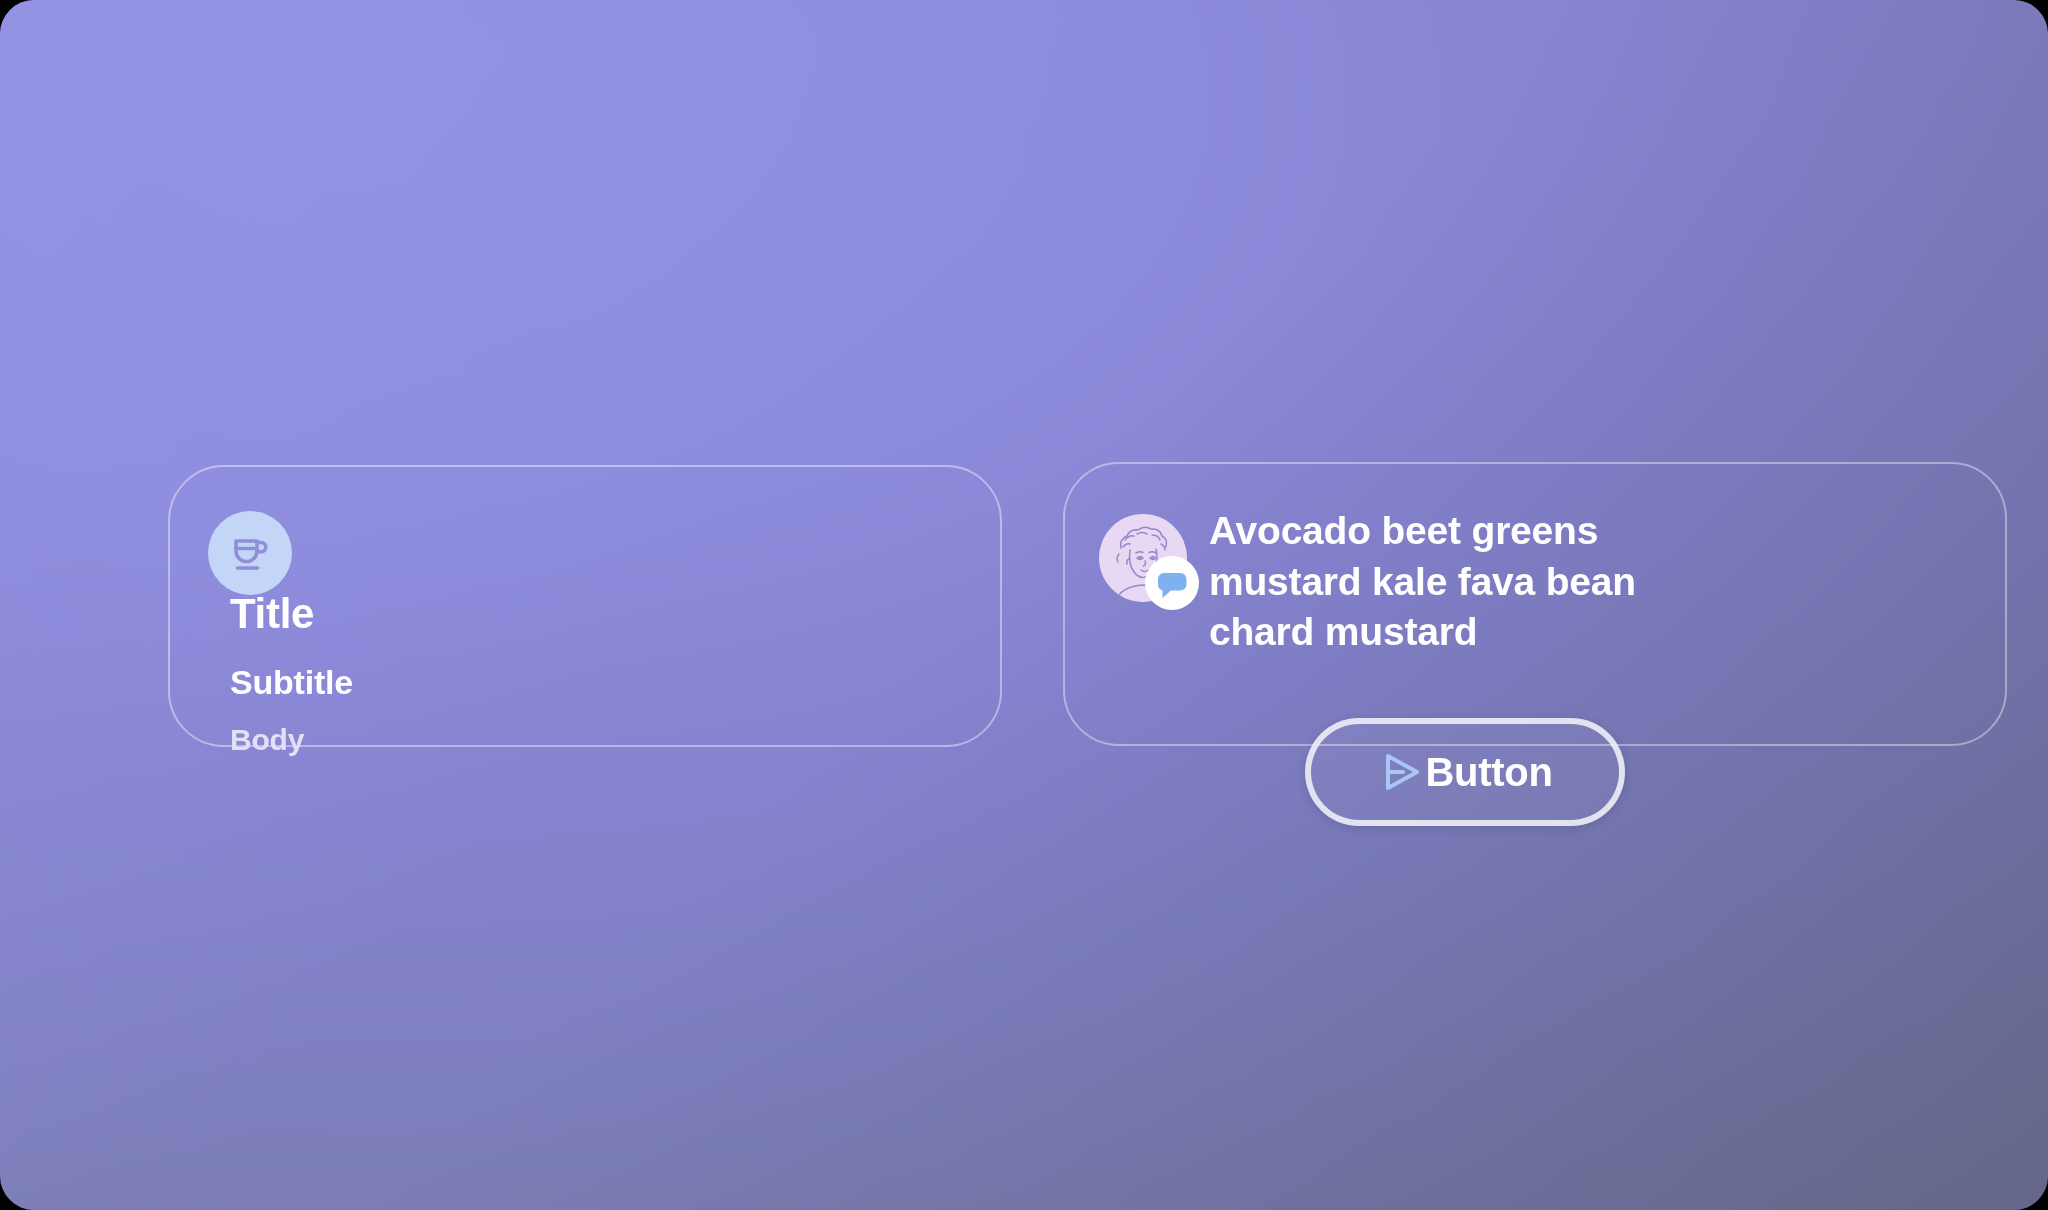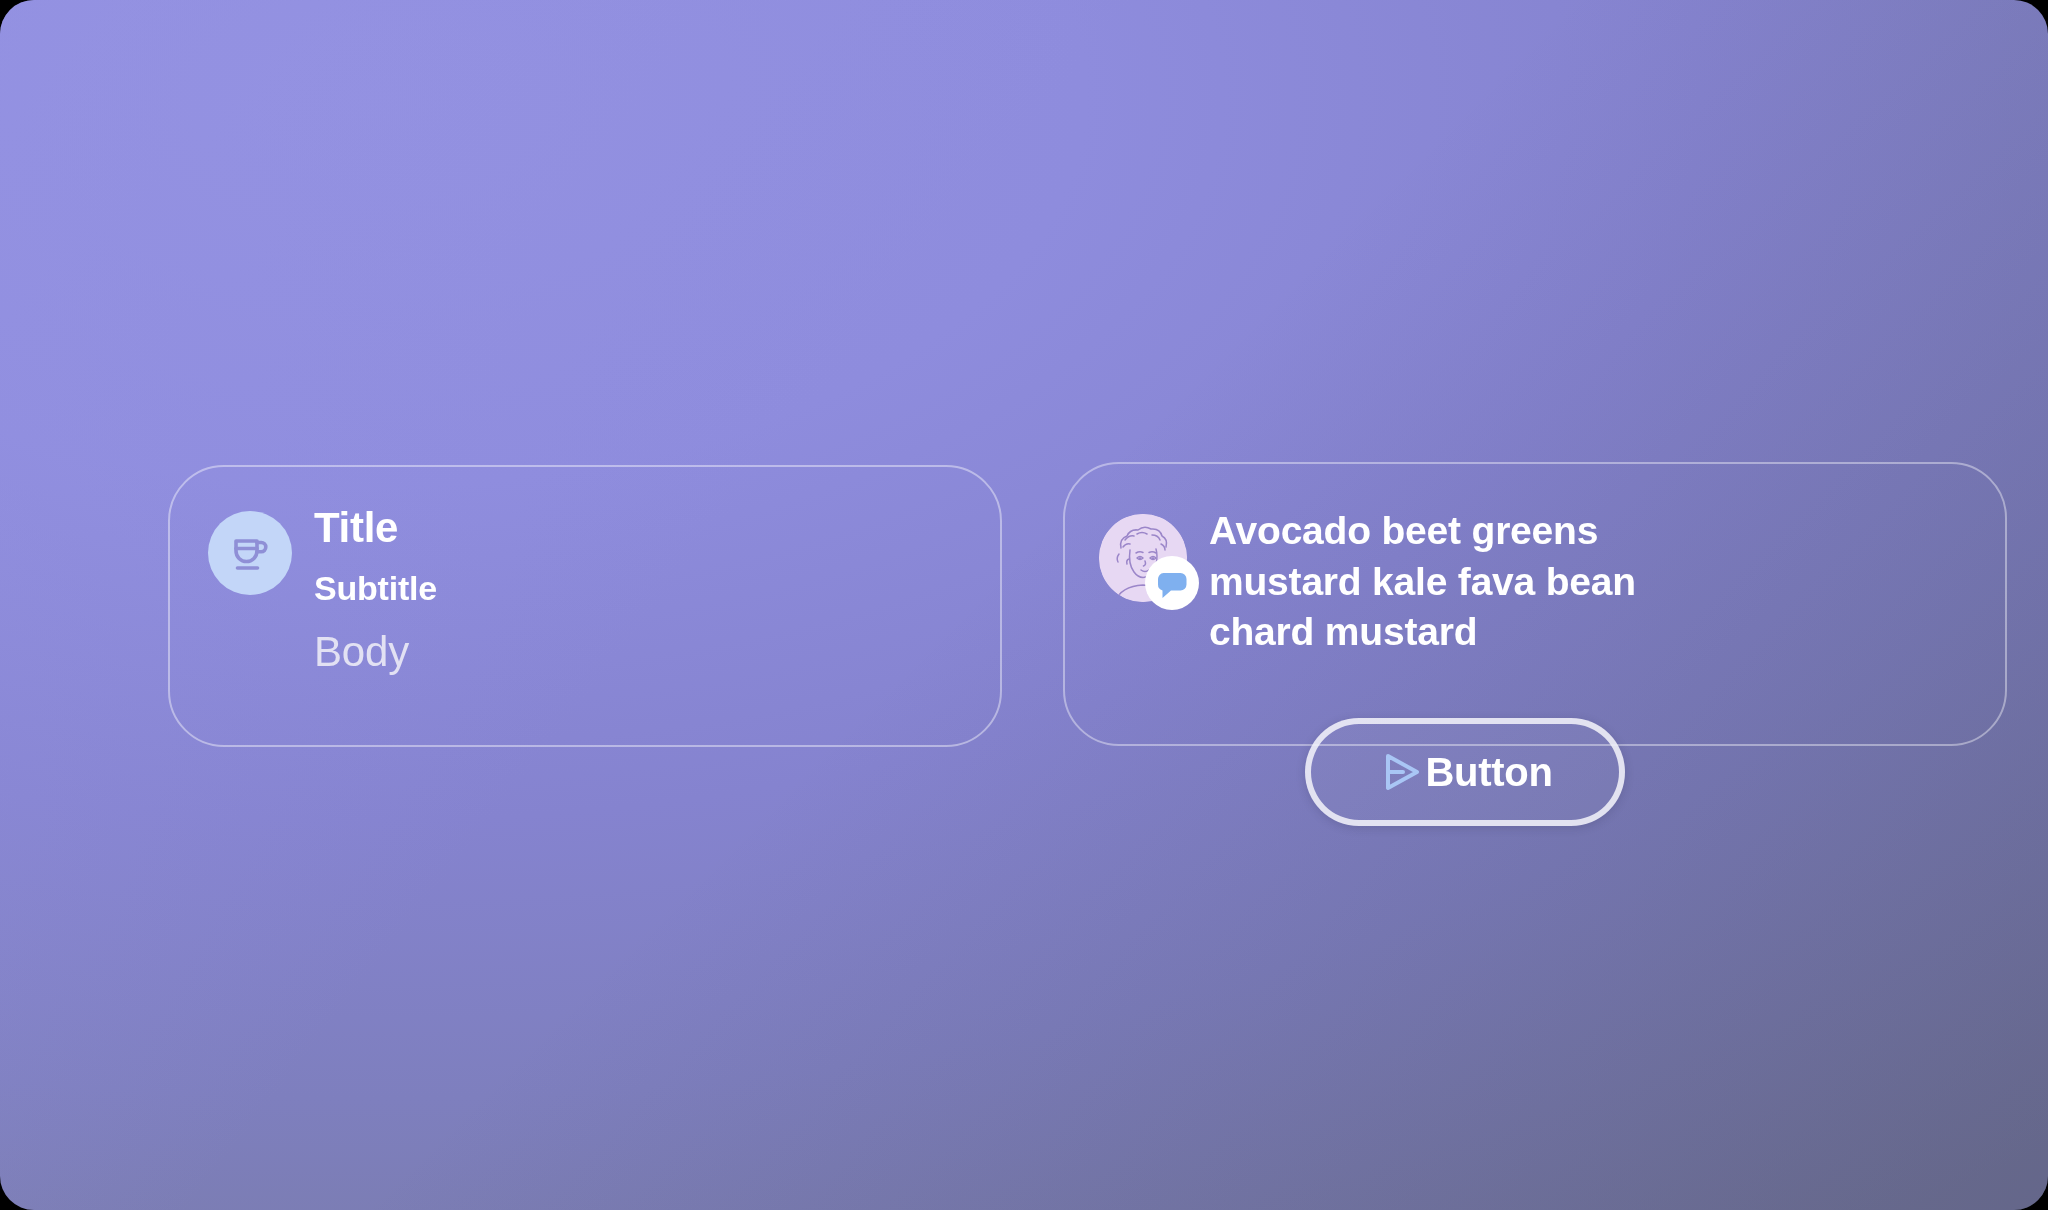--- a/index.html
+++ b/index.html
@@ -47,20 +47,21 @@
     left: 168px;
     top: 465px;
     width: 834px;
     height: 282px;
     box-sizing: border-box;
     border: 2px solid rgba(255,255,255,0.42);
     border-radius: 56px;
     display: flex;
     align-items: flex-start;
     padding: 42px 0 0 38px;
+    flex-direction: column;
   }
   .avatar-coffee {
     width: 84px;
     height: 84px;
     border-radius: 50%;
     background: #C3D6F8;
     display: flex;
     align-items: center;
     justify-content: center;
     flex: 0 0 auto;
@@ -78,25 +79,25 @@
     line-height: 1.0;
     letter-spacing: -0.3px;
     margin-top: -2px;
   }
   .txt-subtitle {
     font-size: 34px;
     font-weight: 700;
     color: #FFFFFF;
     line-height: 1.0;
     letter-spacing: -0.2px;
-    margin-top: 22px;
+    margin-top: 30px;
   }
   .txt-body {
-    font-size: 42px;
-    font-weight: 400;
+    font-size: 30px;
+    font-weight: 700;
     color: #E2E1F3;
     line-height: 1.0;
     letter-spacing: -0.2px;
     margin-top: 26px;
   }
 
   
   .card-message {
     position: absolute;
     left: 1063px;

